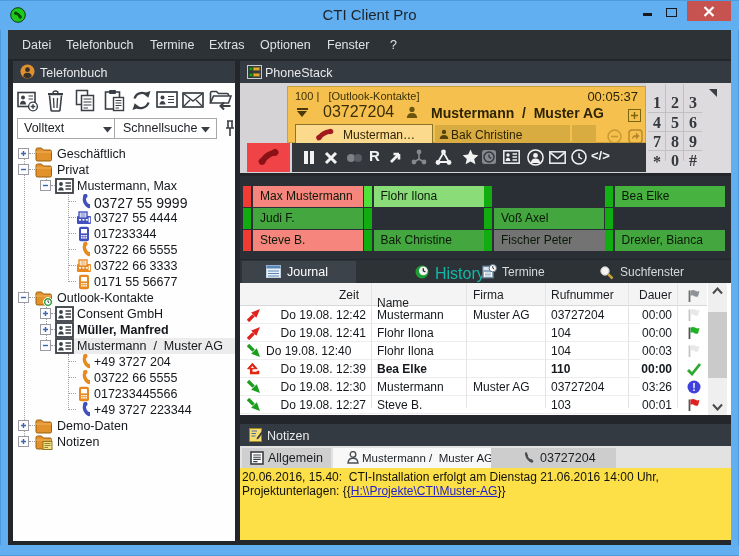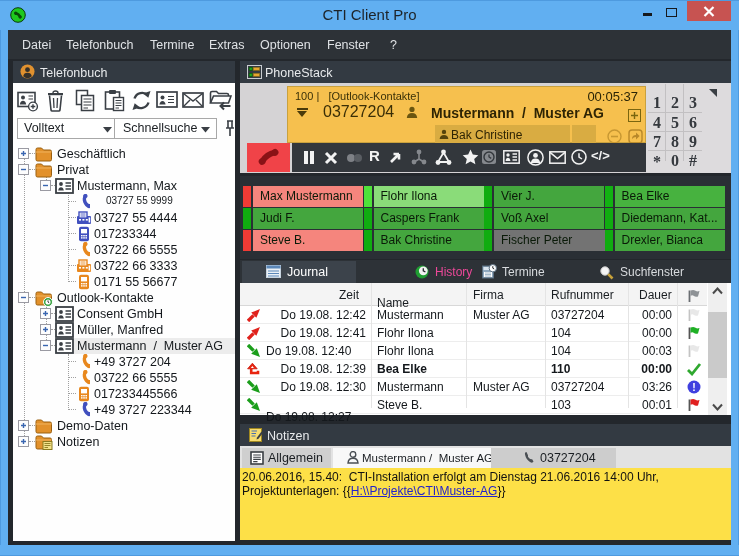--- a/index.html
+++ b/index.html
@@ -183,21 +183,21 @@
     </svg>
       <span style="position:absolute;left:64px;top:33px;font-size:12.5px;color:#14181C;white-space:nowrap;">Mustermann, Max</span>
       <div style="position:absolute;left:55px;top:55px;width:8px;height:1px;border-top:1px dotted #A0A0A0;"></div>
       <svg style="position:absolute;left:65px;top:48px" width="12" height="16" viewBox="0 0 12 16">
       <g transform="rotate(-20 6.5 8)">
         <path d="M9.6 2.2 A 7.6 7.6 0 0 0 9.6 13.8" fill="none" stroke="#4150BE" stroke-width="3.4"></path>
         <circle cx="9.4" cy="2.6" r="2.1" fill="#4150BE"></circle>
         <circle cx="9.4" cy="13.4" r="2.1" fill="#4150BE"></circle>
       </g>
     </svg>
-      <span style="position:absolute;left:81px;top:49px;font-size:10px;color:#14181C;white-space:nowrap;margin-left:12px;">03727 55 9999</span>
+      <span style="position:absolute;left:81px;top:49px;font-size:14px;color:#14181C;white-space:nowrap;">03727 55 9999</span>
       <div style="position:absolute;left:55px;top:71px;width:8px;height:1px;border-top:1px dotted #A0A0A0;"></div>
       <svg style="position:absolute;left:63px;top:65px" width="16" height="14" viewBox="0 0 16 14">
       <rect x="1" y="5" width="14" height="8" rx="1" fill="#4150BE"></rect>
       <rect x="3" y="1" width="8" height="6" fill="#FFF" stroke="#4150BE" stroke-width="1.4"></rect>
       <path d="M4.5 3 H9.5 M4.5 5 H9.5" stroke="#4150BE" stroke-width="0.9"></path>
       <rect x="3" y="8" width="2 " height="1.6" fill="#FFF"></rect>
       <rect x="6.4" y="8" width="2" height="1.6" fill="#FFF"></rect>
       <rect x="9.8" y="8" width="2" height="1.6" fill="#FFF"></rect>
       <rect x="12.6" y="6.5" width="1.6" height="5" fill="#FFF"></rect>
     </svg>
@@ -279,21 +279,21 @@
       <rect x="0.5" y="0.5" width="10" height="10" fill="#FDFDFD" stroke="#9A9AA2"></rect>
       <path d="M5.5 3 V8 M3 5.5 H8" stroke="#3A66B0" stroke-width="1.4"></path>
     </svg>
       <div style="position:absolute;left:38px;top:183px;width:4px;height:1px;border-top:1px dotted #A0A0A0;"></div>
       <svg style="position:absolute;left:42px;top:176px" width="19" height="16" viewBox="0 0 19 16">
       <rect x="1" y="1" width="17" height="14" fill="#FFF" stroke="#3A3F44" stroke-width="1.8"></rect>
       <circle cx="6" cy="6" r="1.9" fill="#3A3F44"></circle>
       <path d="M3.2 12.5 Q3.8 9.2 6 9.2 Q8.2 9.2 8.8 12.5 Z" fill="#3A3F44"></path>
       <path d="M10.5 5 H16 M10.5 8 H16 M10.5 11 H16" stroke="#3A3F44" stroke-width="1.3"></path>
     </svg>
-      <span style="position:absolute;left:64px;top:177px;font-size:12.5px;color:#14181C;white-space:nowrap;">Müller, Manfred</span>
+      <span style="position:absolute;left:64px;top:177px;font-size:12.5px;color:#14181C;white-space:nowrap;font-weight:bold;">Müller, Manfred</span>
       <div style="position:absolute;left:61px;top:192px;width:161px;height:16px;background:#ECECEC;"></div>
       <svg style="position:absolute;left:27px;top:194px" width="11" height="11" viewBox="0 0 11 11">
       <rect x="0.5" y="0.5" width="10" height="10" fill="#FDFDFD" stroke="#9A9AA2"></rect>
       <path d="M3 5.5 H8" stroke="#3A66B0" stroke-width="1.4"></path>
     </svg>
       <div style="position:absolute;left:38px;top:199px;width:4px;height:1px;border-top:1px dotted #A0A0A0;"></div>
       <svg style="position:absolute;left:42px;top:192px" width="19" height="16" viewBox="0 0 19 16">
       <rect x="1" y="1" width="17" height="14" fill="#FFF" stroke="#3A3F44" stroke-width="1.8"></rect>
       <circle cx="6" cy="6" r="1.9" fill="#3A3F44"></circle>
       <path d="M3.2 12.5 Q3.8 9.2 6 9.2 Q8.2 9.2 8.8 12.5 Z" fill="#3A3F44"></path>
@@ -413,20 +413,30 @@
     <svg class="abs" style="left:118px;top:19px" width="12" height="13" viewBox="0 0 12 13">
       <circle cx="6" cy="3.4" r="2.6" fill="#6A5510"></circle>
       <path d="M0.8 12 Q1.2 7 6 7 Q10.8 7 11.2 12 Z" fill="#6A5510"></path>
     </svg>
     <div style="position:absolute;left:143px;top:18px;font-size:14px;font-weight:bold;color:#2E2404;">Mustermann&nbsp; /&nbsp; Muster AG</div>
     <svg class="abs" style="left:340px;top:22px" width="13" height="13" viewBox="0 0 13 13">
       <rect x="0.5" y="0.5" width="12" height="12" fill="none" stroke="#7A650F"></rect>
       <path d="M6.5 3 V10 M3 6.5 H10" stroke="#7A650F" stroke-width="1.4"></path>
     </svg>
 
+    <div style="position:absolute;left:7px;top:37px;width:138px;height:20px;background:#FBDA8D;border:1px solid #8A762A;border-bottom:none;">
+      <svg style="position:absolute;left:17px;top:2px" width="24" height="16" viewBox="0 0 24 16">
+        <g transform="rotate(-28 12 8)">
+          <path d="M4.6 5.4 Q12 1.8 19.4 5.4 L17.6 9.6 Q12 7.4 6.4 9.6 Z" fill="#A01A20"></path>
+          <circle cx="5.4" cy="7.5" r="2.7" fill="#A01A20"></circle>
+          <circle cx="18.6" cy="7.5" r="2.7" fill="#A01A20"></circle>
+        </g>
+      </svg>
+      <span style="position:absolute;left:47px;top:3px;font-size:12px;color:#2E2404;">Musterman…</span>
+    </div>
     <div style="position:absolute;left:147px;top:38px;width:135px;height:19px;background:#D9AC42;">
       <svg style="position:absolute;left:4px;top:4px" width="10" height="11" viewBox="0 0 12 13">
         <circle cx="6" cy="3.4" r="2.6" fill="#55430C"></circle>
         <path d="M0.8 12 Q1.2 7 6 7 Q10.8 7 11.2 12 Z" fill="#55430C"></path>
       </svg>
       <span style="position:absolute;left:16px;top:3px;font-size:12px;color:#2E2404;">Bak Christine</span>
     </div>
     <div style="position:absolute;left:284px;top:38px;width:24px;height:19px;background:#D9AC42;"></div>
     <svg class="abs" style="left:319px;top:42px" width="15" height="15" viewBox="0 0 15 15">
       <circle cx="7.5" cy="7.5" r="6.5" fill="none" stroke="#C79732" stroke-width="1.4"></circle>
@@ -502,31 +512,28 @@
     </svg>
     <span style="position:absolute;left:299px;top:5px;font-size:13px;font-weight:bold;color:#F2F2F2;">&lt;/&gt;</span>
   </div>
 
   <div id="grid" class="abs" style="left:240px;top:176px;width:491px;height:83px;background:#2A2F35;">
     <div class="gstr" style="left:3px;top:10px;background:#F23B35"></div>
     <div class="gbtn" style="left:13px;top:10px;width:110px;background:#F5857D">Max Mustermann</div>
     <div class="gstr" style="left:123.5px;top:10px;background:#4FE23A"></div>
     <div class="gbtn" style="left:133.5px;top:10px;width:110px;background:#8ADC79">Flohr Ilona</div>
     <div class="gstr" style="left:244px;top:10px;background:#10AC10"></div>
-    <div class="gbtn" style="left:254px;top:10px;width:110px;background:#44A63E">Vier J.</div>
     <div class="gstr" style="left:364.5px;top:10px;background:#12B212"></div>
     <div class="gbtn" style="left:374.5px;top:10px;width:110px;background:#47B23F">Bea Elke</div>
     <div class="gstr" style="left:3px;top:32px;background:#10AC10"></div>
     <div class="gbtn" style="left:13px;top:32px;width:110px;background:#44A63E">Judi F.</div>
     <div class="gstr" style="left:123.5px;top:32px;background:#10AC10"></div>
-    <div class="gbtn" style="left:133.5px;top:32px;width:110px;background:#44A63E">Caspers Frank</div>
     <div class="gstr" style="left:244px;top:32px;background:#10AC10"></div>
     <div class="gbtn" style="left:254px;top:32px;width:110px;background:#44A63E">Voß Axel</div>
     <div class="gstr" style="left:364.5px;top:32px;background:#10AC10"></div>
-    <div class="gbtn" style="left:374.5px;top:32px;width:110px;background:#44A63E">Diedemann, Kat...</div>
     <div class="gstr" style="left:3px;top:54px;background:#F23B35"></div>
     <div class="gbtn" style="left:13px;top:54px;width:110px;background:#F5857D">Steve B.</div>
     <div class="gstr" style="left:123.5px;top:54px;background:#10AC10"></div>
     <div class="gbtn" style="left:133.5px;top:54px;width:110px;background:#44A63E">Bak Christine</div>
     <div class="gstr" style="left:244px;top:54px;background:#10AC10"></div>
     <div class="gbtn" style="left:254px;top:54px;width:112px;background:#737373">Fischer Peter</div>
     <div class="gstr" style="left:364.5px;top:54px;background:#10AC10"></div>
     <div class="gbtn" style="left:374.5px;top:54px;width:110px;background:#44A63E">Drexler, Bianca</div>
   </div>
 
@@ -537,21 +544,21 @@
         <rect x="0.5" y="0.5" width="14" height="3" fill="#5B87B8"></rect>
         <path d="M2 6 H13 M2 8.5 H13 M2 11 H13" stroke="#5B87B8" stroke-width="1"></path>
       </svg>
       <span style="position:absolute;left:45px;top:4px;font-size:12.5px;font-weight:normal;color:#FFFFFF;">Journal</span>
     </div>
     <svg style="position:absolute;left:175px;top:5px" width="14" height="14" viewBox="0 0 14 14">
       <circle cx="7" cy="7" r="6.5" fill="#1F9E32"></circle>
       <circle cx="8.3" cy="5.8" r="4.4" fill="#F2F2F2"></circle>
       <path d="M8.3 3.2 V5.8 L10.4 7" stroke="#24282D" stroke-width="1.3" fill="none"></path>
     </svg>
-    <span style="position:absolute;left:195px;top:5px;font-size:12px;color:#ec4899;">History</span>
+    <span style="position:absolute;left:195px;top:5px;font-size:16px;color:#14b8a6;">History</span>
     <svg style="position:absolute;left:242px;top:4px" width="15" height="15" viewBox="0 0 15 15">
       <rect x="0.5" y="2" width="11" height="12" fill="#8FA8BE" stroke="#5A6E80"></rect>
       <rect x="1.5" y="3" width="9" height="3" fill="#D8E4EE"></rect>
       <rect x="2" y="8" width="8" height="5" fill="#FDFDFD"></rect>
       <path d="M3 9 H9 M3 10.5 H9 M3 12 H9" stroke="#8FA8BE" stroke-width="0.8"></path>
       <circle cx="10.8" cy="4.2" r="3.7" fill="#FDFDFD" stroke="#5A6E80"></circle>
       <path d="M10.8 2.2 V4.2 L12.2 5" stroke="#24282D" stroke-width="1" fill="none"></path>
     </svg>
     <span style="position:absolute;left:262px;top:5px;font-size:12px;color:#D8DBDE;">Termine</span>
     <svg style="position:absolute;left:359px;top:5px" width="15" height="15" viewBox="0 0 15 15">
@@ -642,21 +649,21 @@
       <svg style="position:absolute;left:447px;top:2px" width="14" height="14" viewBox="0 0 14 14">
         <circle cx="7" cy="7" r="6.5" fill="#4040DF"></circle>
         <text x="7" y="11" text-anchor="middle" font-family="Liberation Sans" font-size="10.5" font-weight="bold" fill="#FFF">!</text>
       </svg>
     </div>
     <div class="jrow" style="left:0;top:113px;border-bottom:1px solid #EDEDED;">
       <svg style="position:absolute;left:7px;top:2px" width="14" height="14" viewBox="0 0 14 14">
         <path d="M1 1 L6.6 6.6" stroke="#1B9E1B" stroke-width="3.4"></path>
         <path d="M4.2 9.8 L13 13 L9.8 4.2 Z" fill="#1B9E1B"></path>
       </svg>
-      <span class="jcell" style="left:26px;width:100px;margin-top:12px;">Do 19.08. 12:27</span>
+      <span class="jcell" style="left:26px;width:100px;text-align:right;">Do 19.08. 12:27</span>
       <span class="jcell" style="left:137px;">Steve B.</span>
       <span class="jcell" style="left:311px;">103</span>
       <span class="jcell" style="left:388px;width:44px;text-align:right;">00:01</span>
       <svg style="position:absolute;left:447px;top:2px" width="14" height="14" viewBox="0 0 14 14">
         <path d="M2.5 1.5 V13" stroke="#555555" stroke-width="1.8"></path>
         <path d="M3.5 1.6 Q6.5 0.2 8 1.6 Q9.5 3 12.5 2 L11 7.4 Q8.5 8.4 7 7 Q5.5 5.6 3.5 6.8 Z" fill="#E02020"></path>
       </svg>
     </div>
     <div style="position:absolute;left:131px;top:0;width:1px;height:125px;background:#E4E4E4;"></div>
     <div style="position:absolute;left:226px;top:0;width:1px;height:125px;background:#E4E4E4;"></div>

